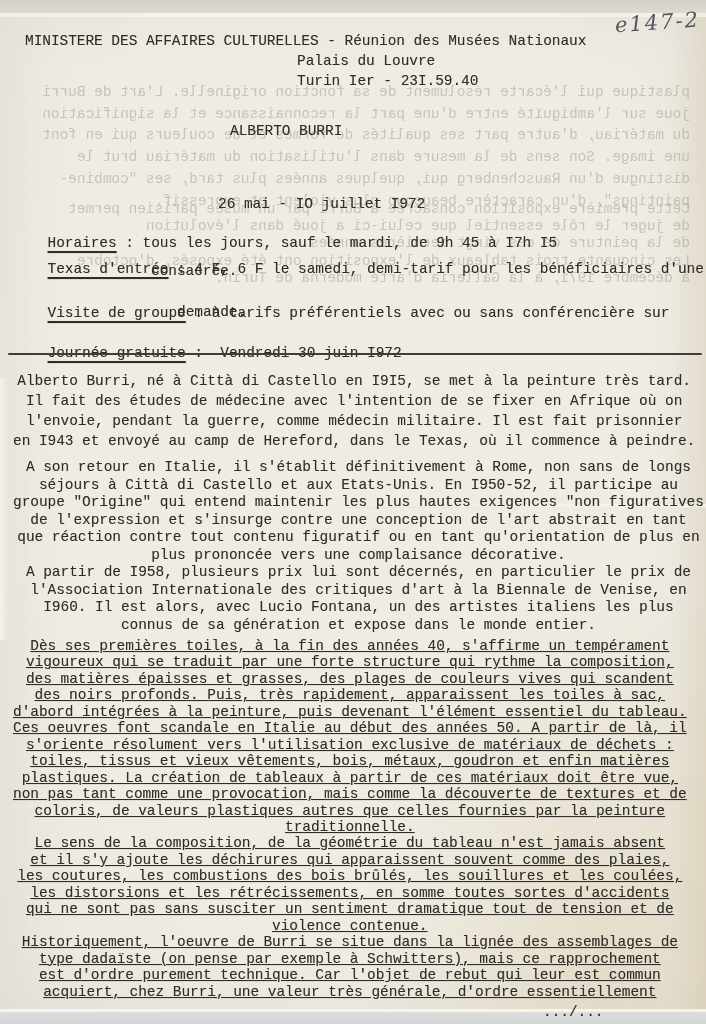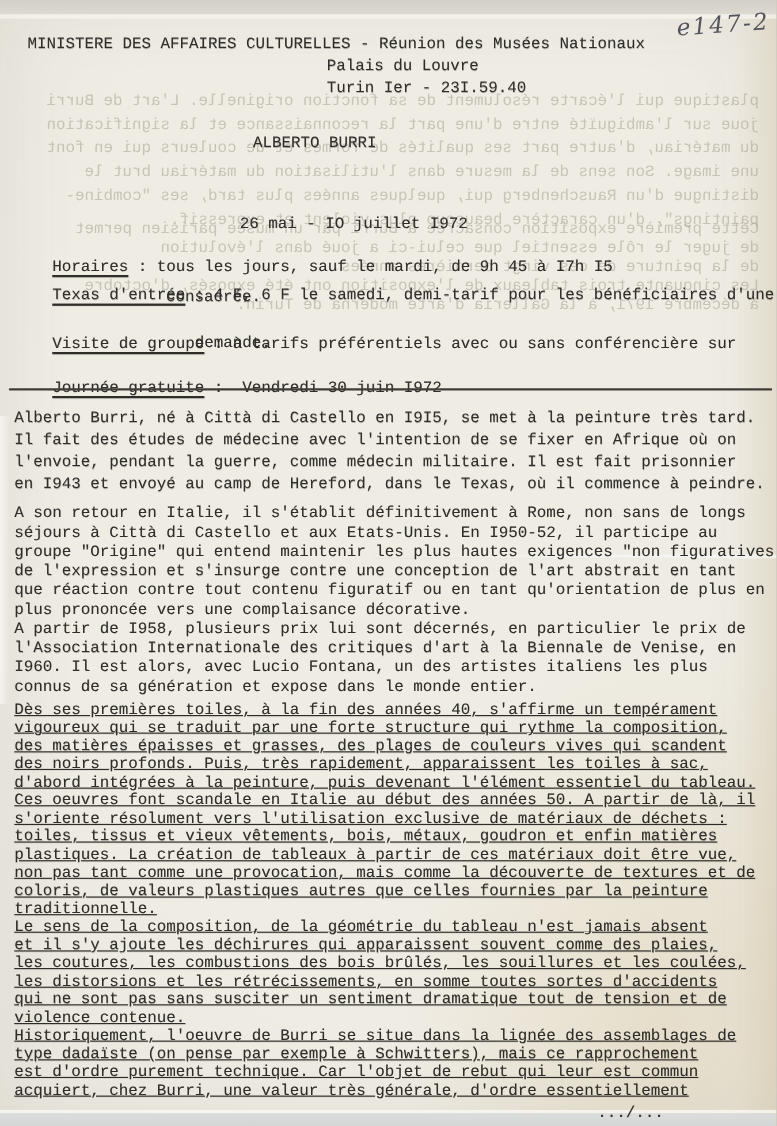--- a/index.html
+++ b/index.html
@@ -22,21 +22,21 @@
   .edge-bottom-light{position:absolute;left:0;top:1009px;width:706px;height:3px;
     background:rgba(250,249,244,0.8);}
   .streak-left{position:absolute;left:0;top:378px;width:9px;height:262px;
     background:linear-gradient(to right, rgba(255,255,255,0.55), transparent);}
   .crease{position:absolute;left:340px;top:504px;width:366px;height:3px;
     background:linear-gradient(to right, transparent, rgba(255,255,255,0.55));
     border-bottom:1px solid rgba(90,85,70,0.05);}
   .tline{position:absolute;white-space:pre;font-size:14.4px;line-height:18px;
     color:#2f2d29;text-shadow:0.3px 0.3px 0 rgba(47,45,41,0.30);}
   .para{position:absolute;white-space:pre;font-size:14.4px;color:#2f2d29;
-    text-shadow:0.3px 0.3px 0 rgba(47,45,41,0.30);}
+    text-shadow:0.3px 0.3px 0 rgba(47,45,41,0.30);text-align:center;}
   .lbl{text-decoration:underline;text-underline-offset:3.5px;text-decoration-thickness:1.5px;}
   .rule{position:absolute;left:8px;top:353px;width:694px;height:2px;background:#403d38;border-radius:1px;}
   .bleed{position:absolute;left:0;width:706px;white-space:pre;font-size:14.4px;
     color:#a9a294;opacity:0.55;transform:scaleX(-1);padding-left:16px;box-sizing:border-box;
     filter:blur(0.4px);}
   .handcode{position:absolute;left:615px;top:10px;width:95px;
     font-family:"DejaVu Serif","Liberation Serif",serif;font-style:italic;
     font-size:21px;letter-spacing:2px;color:#54555d;transform:rotate(-4deg);}
 </style>
 </head>

